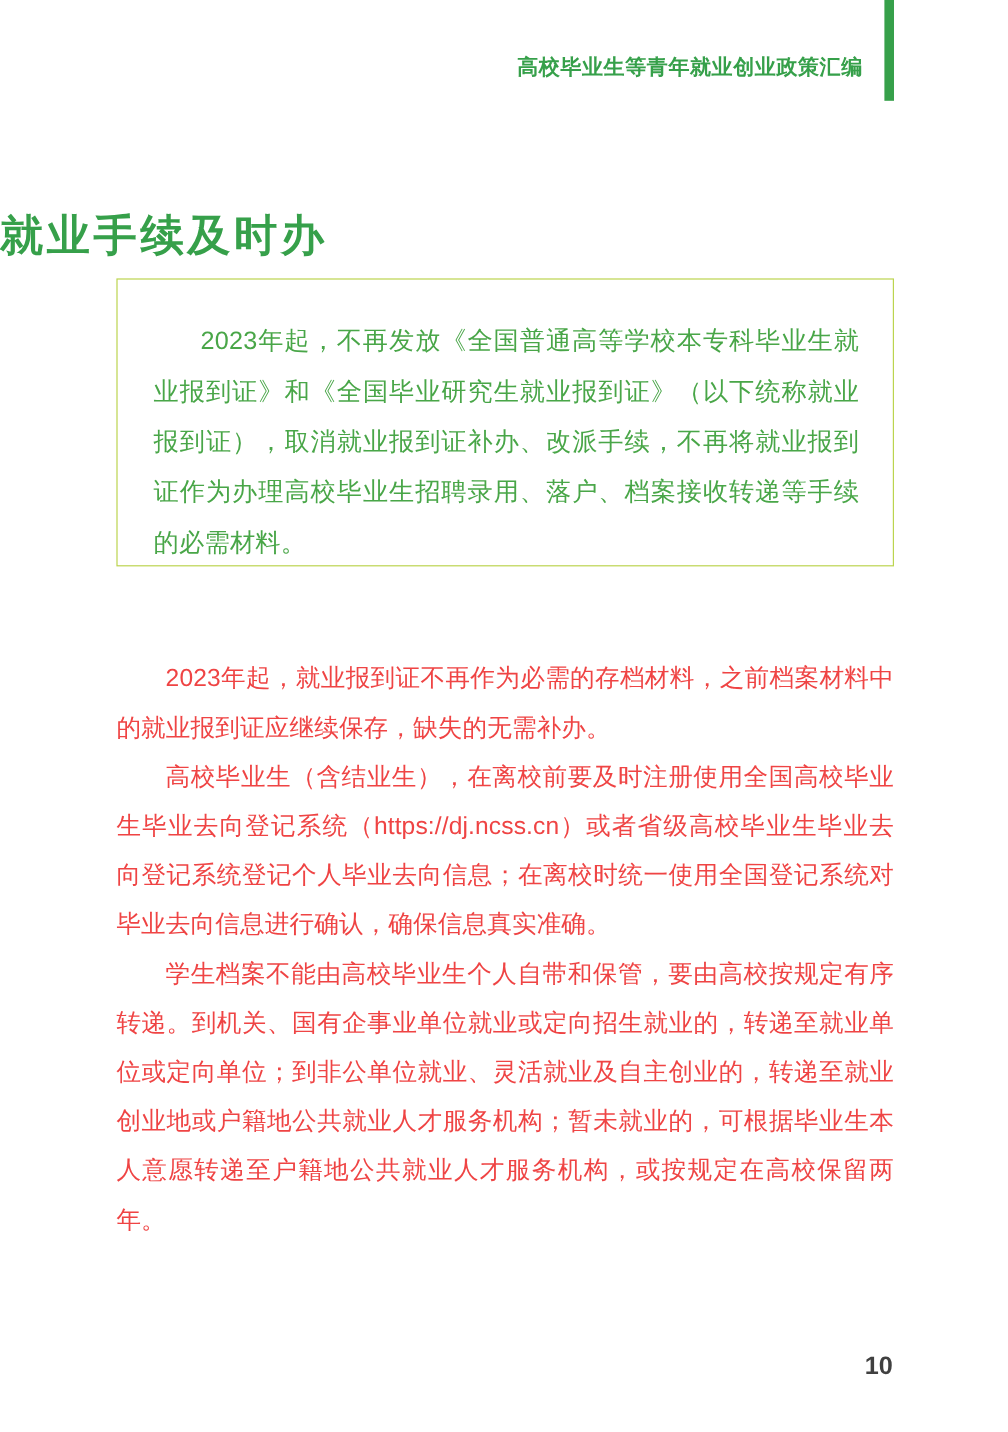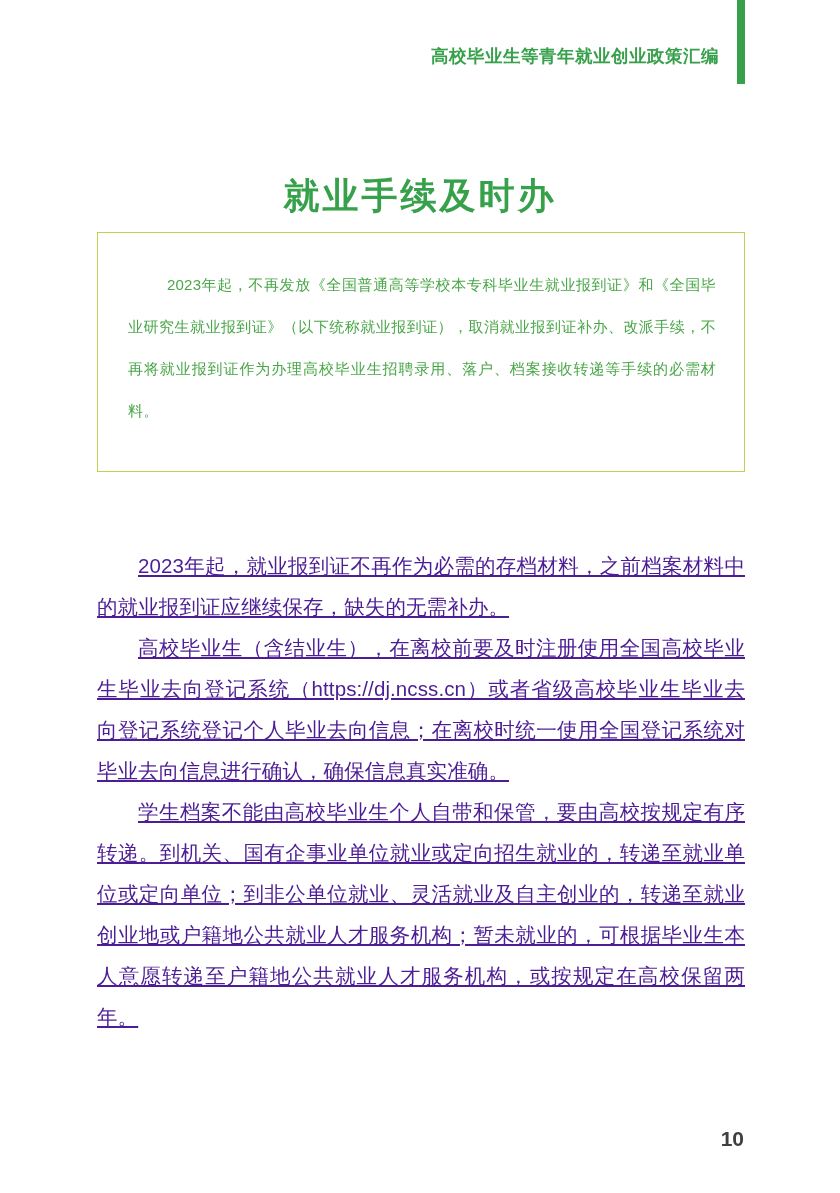--- a/index.html
+++ b/index.html
@@ -49,21 +49,21 @@
     letter-spacing: 0.5px;
     white-space: nowrap;
   }
 
   
   .doc-title {
     position: absolute;
     top: 148px;
     left: 0;
     width: 840px;
-    text-align: center;
+    text-align: left;
     font-size: 36px;
     font-weight: bold;
     color: #36a04a;
     letter-spacing: 3px;
   }
 
   
   .highlight-box {
     position: absolute;
     top: 232px;
@@ -71,44 +71,43 @@
     width: 648px;
     height: 240px;
     box-sizing: border-box;
     border: 1.5px solid #bcd44f;
   }
   .highlight-text {
     position: absolute;
     top: 264px;
     left: 128px;
     width: 588px;
-    font-size: 15px;
+    font-size: 21px;
     line-height: 42px;
     color: #49a648;
     text-align: justify;
     text-indent: 39px;
     letter-spacing: 0.2px;
   }
 
   
   .body-copy {
     position: absolute;
     top: 545px;
     left: 97px;
     width: 648px;
   }
   .body-copy p {
     margin: 0;
     font-size: 20.5px;
     line-height: 41px;
-    color: #4c1d95;
+    color: #ef4444;
     text-align: justify;
     text-indent: 41px;
     letter-spacing: 0.1px;
-    text-decoration: underline;
   }
 
   
   .page-number {
     position: absolute;
     bottom: 42px;
     right: 96px;
     font-size: 21px;
     font-weight: bold;
     color: #404040;

